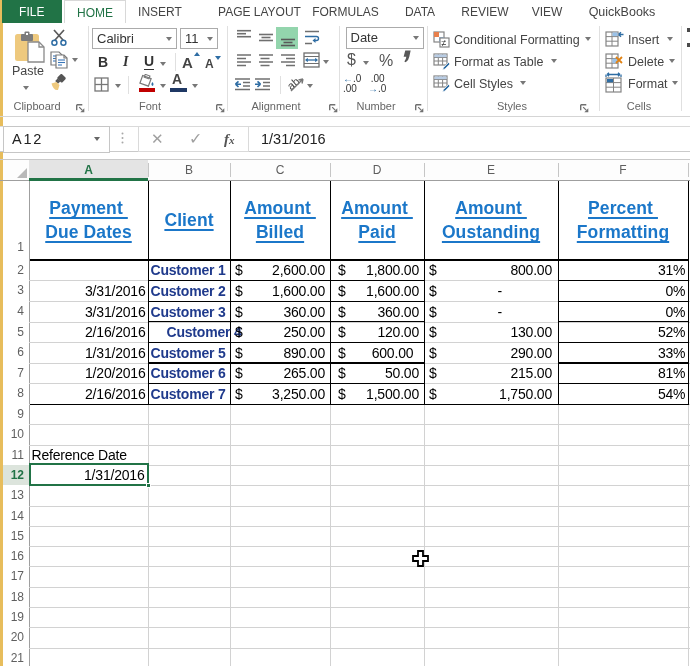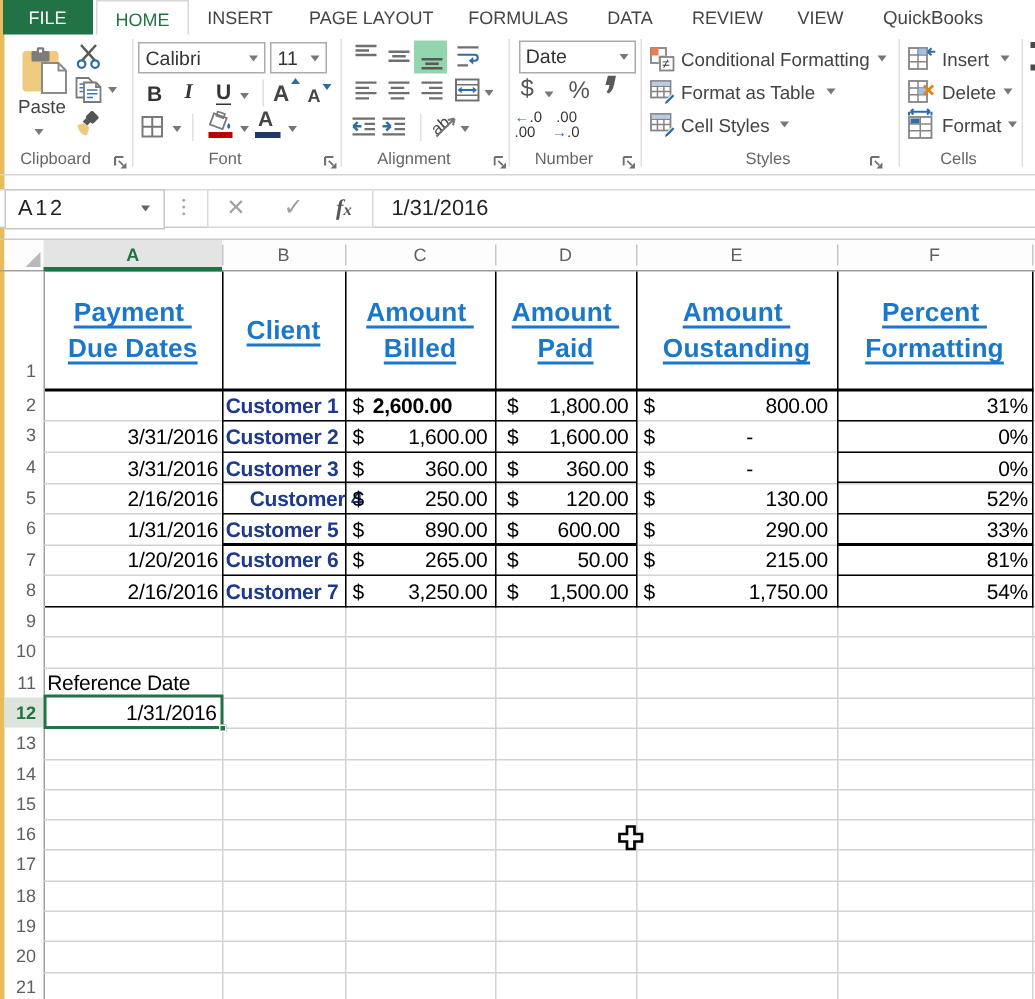--- a/index.html
+++ b/index.html
@@ -24,21 +24,21 @@
 </style>
 </head>
 <body>
 <div id="page">
 
   <div class="abs" style="left:0;top:0;width:3px;height:666px;background:#e7bd5c;"></div>
 
   <div class="tab" style="left:2px;width:59.5px;background:#217346;color:#fff;">FILE</div>
   <div class="tab" style="left:64px;width:62px;background:#fff;color:#217346;border:1px solid #d8d8d8;border-bottom:none;">HOME</div>
   <div class="tab" style="left:128px;width:64px;">INSERT</div>
-  <div class="tab" style="left:199px;width:97px;">PAGE&nbsp;LAYOUT</div>
+  <div class="tab" style="left:211px;width:97px;">PAGE&nbsp;LAYOUT</div>
   <div class="tab" style="left:303px;width:85px;">FORMULAS</div>
   <div class="tab" style="left:396px;width:48px;">DATA</div>
   <div class="tab" style="left:452px;width:66px;">REVIEW</div>
   <div class="tab" style="left:524px;width:46px;">VIEW</div>
   <div class="tab" style="left:580px;width:84px;font-size:12.5px;">QuickBooks</div>
 
   <div class="abs" style="left:0;top:116px;width:690px;height:1px;background:#d5d5d5;"></div>
   <div class="sep" style="left:88px;"></div>
   <div class="sep" style="left:227px;"></div>
   <div class="sep" style="left:339px;"></div>
@@ -399,21 +399,21 @@
   <div class="bk-h" style="left:148px;top:382.9px;width:276px;"></div>
   <div class="bk-h" style="left:558px;top:382.9px;width:130px;"></div>
   <div class="hdrblue" style="left:29.0px;top:196px;width:119px;"><span>Payment&nbsp;</span><br><span>Due Dates</span></div>
   <div class="hdrblue" style="left:148.0px;top:208px;width:82px;"><span>Client</span></div>
   <div class="hdrblue" style="left:230.0px;top:196px;width:100px;"><span>Amount&nbsp;</span><br><span>Billed</span></div>
   <div class="hdrblue" style="left:330.0px;top:196px;width:94px;"><span>Amount&nbsp;</span><br><span>Paid</span></div>
   <div class="hdrblue" style="left:424.0px;top:196px;width:134px;"><span>Amount&nbsp;</span><br><span>Oustanding</span></div>
   <div class="hdrblue" style="left:558.0px;top:196px;width:130px;"><span>Percent&nbsp;</span><br><span>Formatting</span></div>
   <div class="cell" style="top:260.3px;height:20px;line-height:20px;left:150.5px;font-weight:bold;color:#1f3a8c;">Customer 1</div>
   <div class="cell" style="top:260.3px;height:20px;line-height:20px;left:235px;">$</div>
-  <div class="cell" style="top:260.3px;height:20px;line-height:20px;left:225px;width:100px;text-align:center;font-weight:bold;">2,600.00</div>
+  <div class="cell" style="top:260.3px;height:20px;line-height:20px;left:225px;width:100px;text-align:right;">2,600.00</div>
   <div class="cell" style="top:260.3px;height:20px;line-height:20px;left:338px;">$</div>
   <div class="cell" style="top:260.3px;height:20px;line-height:20px;left:319px;width:100px;text-align:right;">1,800.00</div>
   <div class="cell" style="top:260.3px;height:20px;line-height:20px;left:429px;">$</div>
   <div class="cell" style="top:260.3px;height:20px;line-height:20px;left:452px;width:100px;text-align:right;">800.00</div>
   <div class="cell" style="top:260.3px;height:20px;line-height:20px;left:585.3px;width:100px;text-align:right;">31%</div>
   <div class="cell" style="top:280.9px;height:20px;line-height:20px;left:45.5px;width:100px;text-align:right;">3/31/2016</div>
   <div class="cell" style="top:280.9px;height:20px;line-height:20px;left:150.5px;font-weight:bold;color:#1f3a8c;">Customer 2</div>
   <div class="cell" style="top:280.9px;height:20px;line-height:20px;left:235px;">$</div>
   <div class="cell" style="top:280.9px;height:20px;line-height:20px;left:225px;width:100px;text-align:right;">1,600.00</div>
   <div class="cell" style="top:280.9px;height:20px;line-height:20px;left:338px;">$</div>

